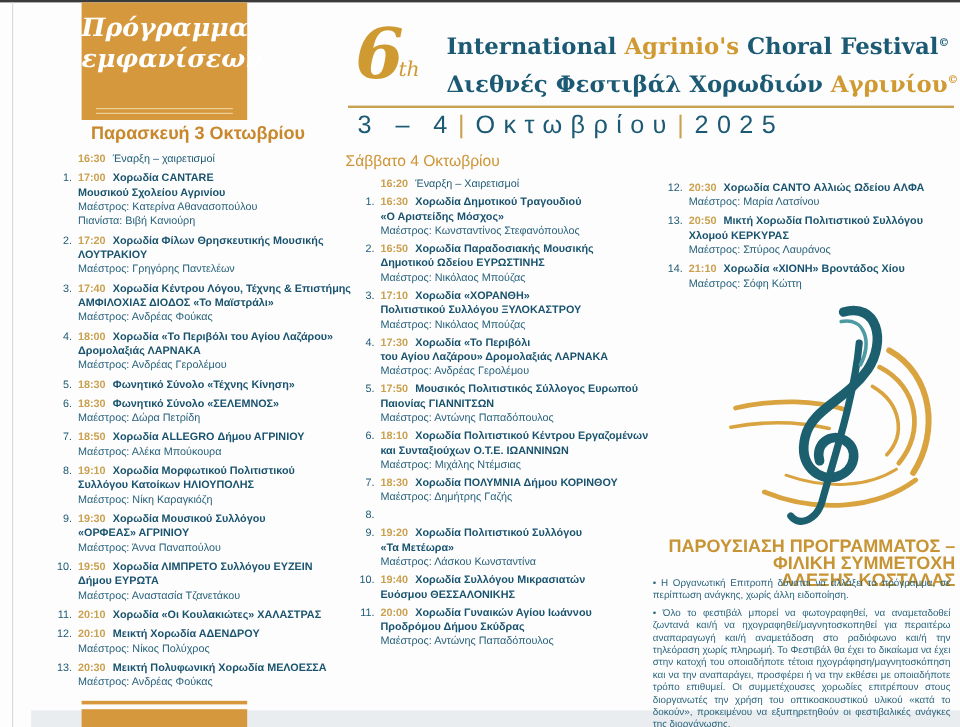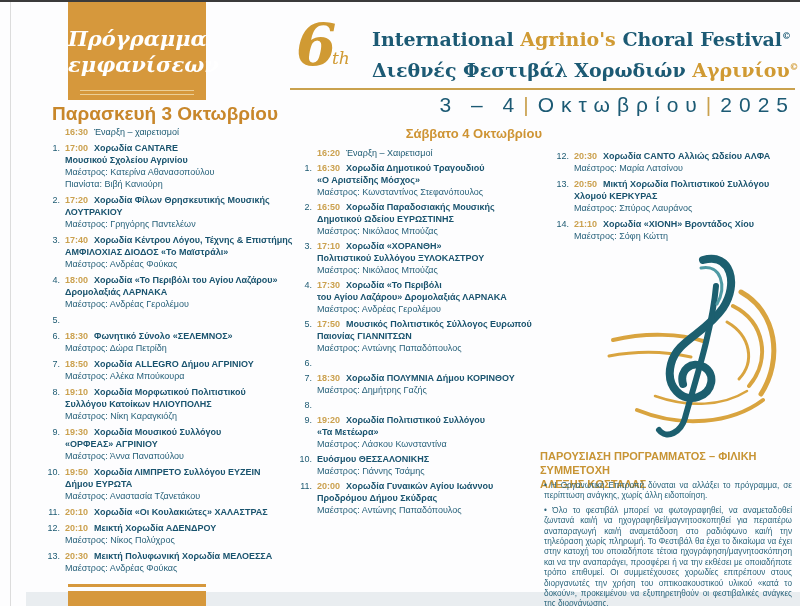--- a/index.html
+++ b/index.html
@@ -12,68 +12,68 @@
   .frame-top{position:absolute;left:0;top:0;width:800px;height:2px;background:#3b3b3b}
   .frame-left{position:absolute;left:10px;top:2px;width:1px;height:604px;background:#dcdcdc}
   .bottom-strip{position:absolute;left:26px;top:592px;width:774px;height:14px;background:#e9edf0}
 
   
   .program-box{
     position:absolute;left:68px;top:2px;width:138px;height:98px;
     background:#D6983C;color:#ffffff;text-align:center;
   }
   .pb-line{font-family:"DejaVu Serif",serif;font-style:italic;font-weight:bold;font-size:21px;line-height:26px}
-  .pb-line1{margin-top:24px}
+  .pb-line1{margin-top:8px}
   .pb-rule{position:absolute;left:12px;bottom:5px;width:114px;height:3px;
     border-top:1px solid #eccf96;border-bottom:1px solid #eccf96}
   .friday-header{
     position:absolute;left:35px;top:103px;width:260px;text-align:center;
-    color:#C8872B;font-weight:bold;font-size:19px;
+    color:#C8872B;font-weight:bold;font-size:15px;
   }
   .six{position:absolute;left:296px;top:16px;font-family:"DejaVu Serif",serif;
     font-style:italic;font-weight:bold;font-size:58px;color:#D09A33;line-height:58px}
   .six-th{position:absolute;left:332px;top:48px;font-family:"DejaVu Serif",serif;
     font-style:italic;font-size:17px;color:#D09A33}
   .main-title{
     position:absolute;left:372px;top:22px;width:432px;
     font-family:"DejaVu Serif",serif;font-weight:bold;font-size:19px;
     color:#1C5A74;line-height:28px;white-space:nowrap;
   }
   .main-title .gold{color:#D09A33}
   .main-title sup{font-size:9px}
   .gold-rule{position:absolute;left:290px;top:88px;width:505px;height:2px;background:#C9A14E}
   .date-line{
-    position:absolute;left:298px;top:93px;width:497px;text-align:right;
+    position:absolute;left:298px;top:93px;width:497px;text-align:left;
     font-size:21px;color:#1C5A74;letter-spacing:7px;font-weight:500;white-space:nowrap;
   }
   .date-line .sep{color:#C9A14E;padding:0 2px}
 
   
   .col{position:absolute;font-size:9px;line-height:12px;color:#1D5A72}
   .col1{left:36px;top:126px;width:268px}
   .col2{left:288px;top:126px;width:254px}
   .col3{left:542px;top:150px;width:256px}
-  .col-header{font-weight:bold;color:#CE9434;font-size:13px;line-height:15px;
-    text-align:right;margin:0 0 6px 0}
+  .col-header{font-weight:normal;color:#CE9434;font-size:13px;line-height:15px;
+    text-align:left;margin:0 0 6px 0}
   .entry{display:flex;margin-bottom:4px}
   .col2 .entry{margin-bottom:3px}
   .num{width:24px;text-align:right;flex:none;padding-right:5px;color:#1D5A72}
   .col3 .num{width:27px}
   .content{flex:1;min-width:0}
   .line{white-space:nowrap}
   .line.bold{font-weight:bold;color:#19536E}
   .line.plain{font-weight:normal;color:#1D5A72}
   .line.meta{font-weight:normal;color:#27617A}
   .time{color:#CBA14F;font-weight:bold;display:inline-block;min-width:25px;margin-right:4px}
 
   
   .logo{position:absolute;left:585px;top:248px;width:200px;height:200px}
   .presentation{
-    position:absolute;left:540px;top:449px;width:256px;text-align:left;
-    color:#C79434;font-weight:bold;font-size:11px;line-height:14px;
+    position:absolute;left:540px;top:449px;width:256px;text-align:right;
+    color:#C79434;font-weight:bold;font-size:15px;line-height:14px;
   }
   .notes{
     position:absolute;left:544px;top:481px;width:248px;
     font-size:8.2px;line-height:10.4px;color:#2A657C;text-align:justify;
   }
   .note{margin-bottom:4px}
 
   
   .bottom-box{position:absolute;left:68px;top:584px;width:138px;height:22px;z-index:2}
   .bb-line{height:3px;background:#D6983C;margin-bottom:4px}
@@ -139,20 +139,23 @@
     <div class="entry">
       <span class="num">4.</span>
       <div class="content">
         <div class="line bold"><span class="time">18:00</span><span>Χορωδία «Το Περιβόλι του Αγίου Λαζάρου»</span></div>
         <div class="line bold">Δρομολαξιάς ΛΑΡΝΑΚΑ</div>
         <div class="line meta">Μαέστρος: Ανδρέας Γερολέμου</div>
       </div>
     </div>
     <div class="entry">
       <span class="num">5.</span>
+      <div class="content">
+        <div class="line bold"><span class="time">18:30</span><span>Φωνητικό Σύνολο «Τέχνης Κίνηση»</span></div>
+      </div>
     </div>
     <div class="entry">
       <span class="num">6.</span>
       <div class="content">
         <div class="line bold"><span class="time">18:30</span><span>Φωνητικό Σύνολο «ΣΕΛΕΜΝΟΣ»</span></div>
         <div class="line meta">Μαέστρος: Δώρα Πετρίδη</div>
       </div>
     </div>
     <div class="entry">
       <span class="num">7.</span>
@@ -251,20 +254,25 @@
       <div class="entry">
         <span class="num">5.</span>
         <div class="content">
           <div class="line bold"><span class="time">17:50</span><span>Μουσικός Πολιτιστικός Σύλλογος Ευρωπού</span></div>
           <div class="line bold">Παιονίας ΓΙΑΝΝΙΤΣΩΝ</div>
           <div class="line meta">Μαέστρος: Αντώνης Παπαδόπουλος</div>
         </div>
       </div>
       <div class="entry">
         <span class="num">6.</span>
+        <div class="content">
+          <div class="line bold"><span class="time">18:10</span><span>Χορωδία Πολιτιστικού Κέντρου Εργαζομένων</span></div>
+          <div class="line bold">και Συνταξιούχων Ο.Τ.Ε. ΙΩΑΝΝΙΝΩΝ</div>
+          <div class="line meta">Μαέστρος: Μιχάλης Ντέμσιας</div>
+        </div>
       </div>
       <div class="entry">
         <span class="num">7.</span>
         <div class="content">
           <div class="line bold"><span class="time">18:30</span><span>Χορωδία ΠΟΛΥΜΝΙΑ Δήμου ΚΟΡΙΝΘΟΥ</span></div>
           <div class="line meta">Μαέστρος: Δημήτρης Γαζής</div>
         </div>
       </div>
       <div class="entry">
         <span class="num">8.</span>
@@ -273,22 +281,22 @@
         <span class="num">9.</span>
         <div class="content">
           <div class="line bold"><span class="time">19:20</span><span>Χορωδία Πολιτιστικού Συλλόγου</span></div>
           <div class="line bold">«Τα Μετέωρα»</div>
           <div class="line meta">Μαέστρος: Λάσκου Κωνσταντίνα</div>
         </div>
       </div>
       <div class="entry">
         <span class="num">10.</span>
         <div class="content">
+          <div class="line bold"><span class="time">19:40</span><span>Χορωδία Συλλόγου Μικρασιατών</span></div>
           <div class="line bold">Ευόσμου ΘΕΣΣΑΛΟΝΙΚΗΣ</div>
-          <div class="line meta">Μαέστρος: Γιάννης Τσάμης</div>
         </div>
       </div>
       <div class="entry">
         <span class="num">11.</span>
         <div class="content">
           <div class="line bold"><span class="time">20:00</span><span>Χορωδία Γυναικών Αγίου Ιωάννου</span></div>
           <div class="line bold">Προδρόμου Δήμου Σκύδρας</div>
           <div class="line meta">Μαέστρος: Αντώνης Παπαδόπουλος</div>
         </div>
       </div>

